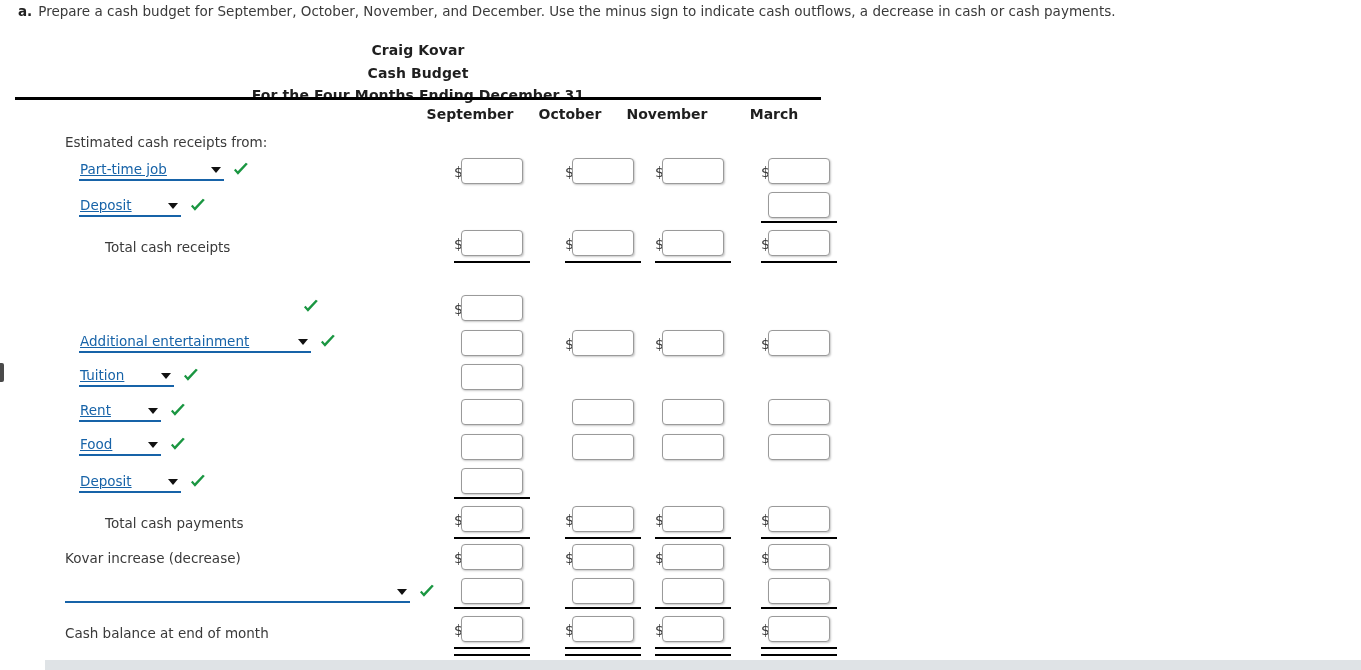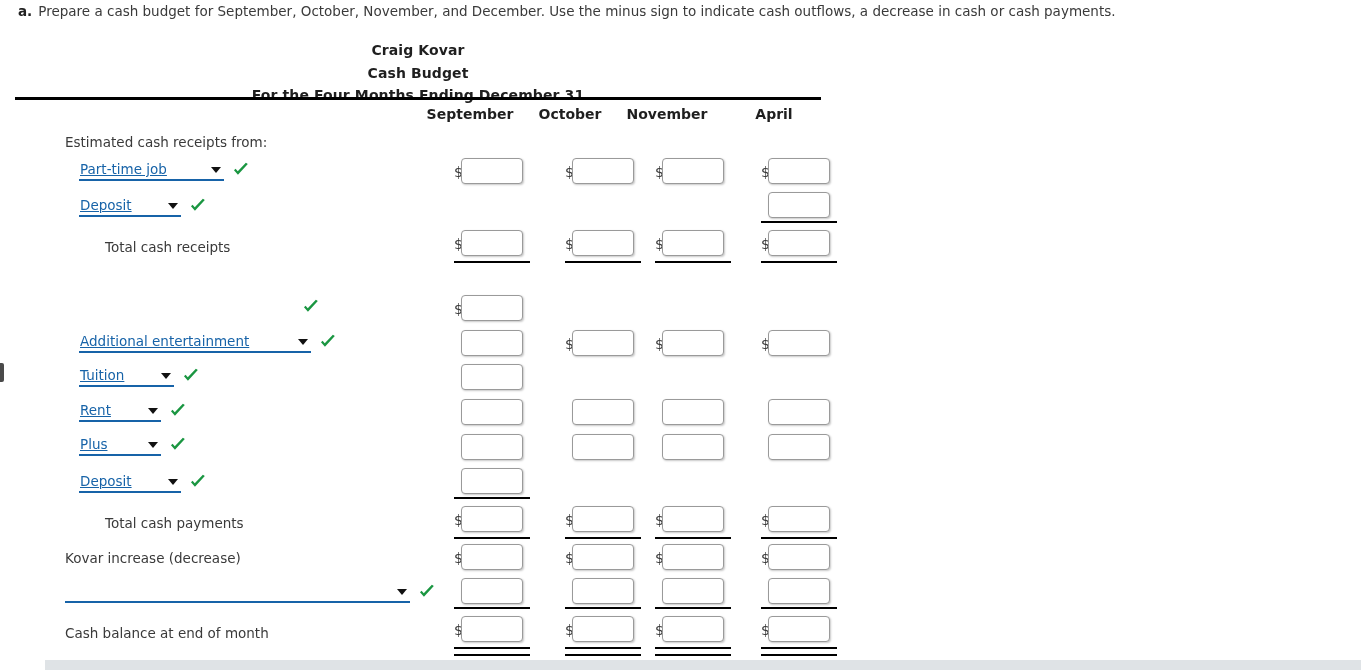--- a/index.html
+++ b/index.html
@@ -251,21 +251,21 @@
       </svg></div>
     <input class="box" type="text" placeholder="" style="left: 422px; top: 364px;">
     <div class="sel" style="left: 40px; top: 401px; width: 82px;"><span>Rent</span><span class="arrow"></span></div>
     <div class="check" style="left: 130px; top: 402px;"><svg viewBox="0 0 20 20" width="18" height="18">
         <path d="M2.2 10.4 L6.6 15.2 L17.6 3.2 L15.4 2.0 L6.4 11.3 L4.0 8.6 Z" fill="#1a9641"></path>
       </svg></div>
     <input class="box" type="text" placeholder="" style="left: 422px; top: 399px;">
     <input class="box" type="text" placeholder="" style="left: 533px; top: 399px;">
     <input class="box" type="text" placeholder="" style="left: 623px; top: 399px;">
     <input class="box" type="text" placeholder="" style="left: 729px; top: 399px;">
-    <div class="sel" style="left: 40px; top: 435px; width: 82px;"><span>Plus</span><span class="arrow"></span></div>
+    <div class="sel" style="left: 40px; top: 435px; width: 82px;"><span>Food</span><span class="arrow"></span></div>
     <div class="check" style="left: 130px; top: 436px;"><svg viewBox="0 0 20 20" width="18" height="18">
         <path d="M2.2 10.4 L6.6 15.2 L17.6 3.2 L15.4 2.0 L6.4 11.3 L4.0 8.6 Z" fill="#1a9641"></path>
       </svg></div>
     <input class="box" type="text" placeholder="" style="left: 422px; top: 434px;">
     <input class="box" type="text" placeholder="" style="left: 533px; top: 434px;">
     <input class="box" type="text" placeholder="" style="left: 623px; top: 434px;">
     <input class="box" type="text" placeholder="" style="left: 729px; top: 434px;">
     <div class="sel" style="left: 40px; top: 472px; width: 102px;"><span>Deposit</span><span class="arrow"></span></div>
     <div class="check" style="left: 150px; top: 473px;"><svg viewBox="0 0 20 20" width="18" height="18">
         <path d="M2.2 10.4 L6.6 15.2 L17.6 3.2 L15.4 2.0 L6.4 11.3 L4.0 8.6 Z" fill="#1a9641"></path>
@@ -320,13 +320,13 @@
     <input class="box" type="text" placeholder="" style="left: 729px; top: 616px;">
     <div class="rule dbl" style="left: 722px; top: 647px;"></div>
   </div>
 
 <div class="edge-artifact"></div>
 <div class="bottom-bar"></div>
 
 <div class="col-head" style="left: 400px; width: 140px;">September</div>
 <div class="col-head" style="left: 500px; width: 140px;">October</div>
 <div class="col-head" style="left: 597px; width: 140px;">November</div>
-<div class="col-head" style="left: 704px; width: 140px;">April</div>
+<div class="col-head" style="left: 704px; width: 140px;">March</div>
 
 </body></html>

